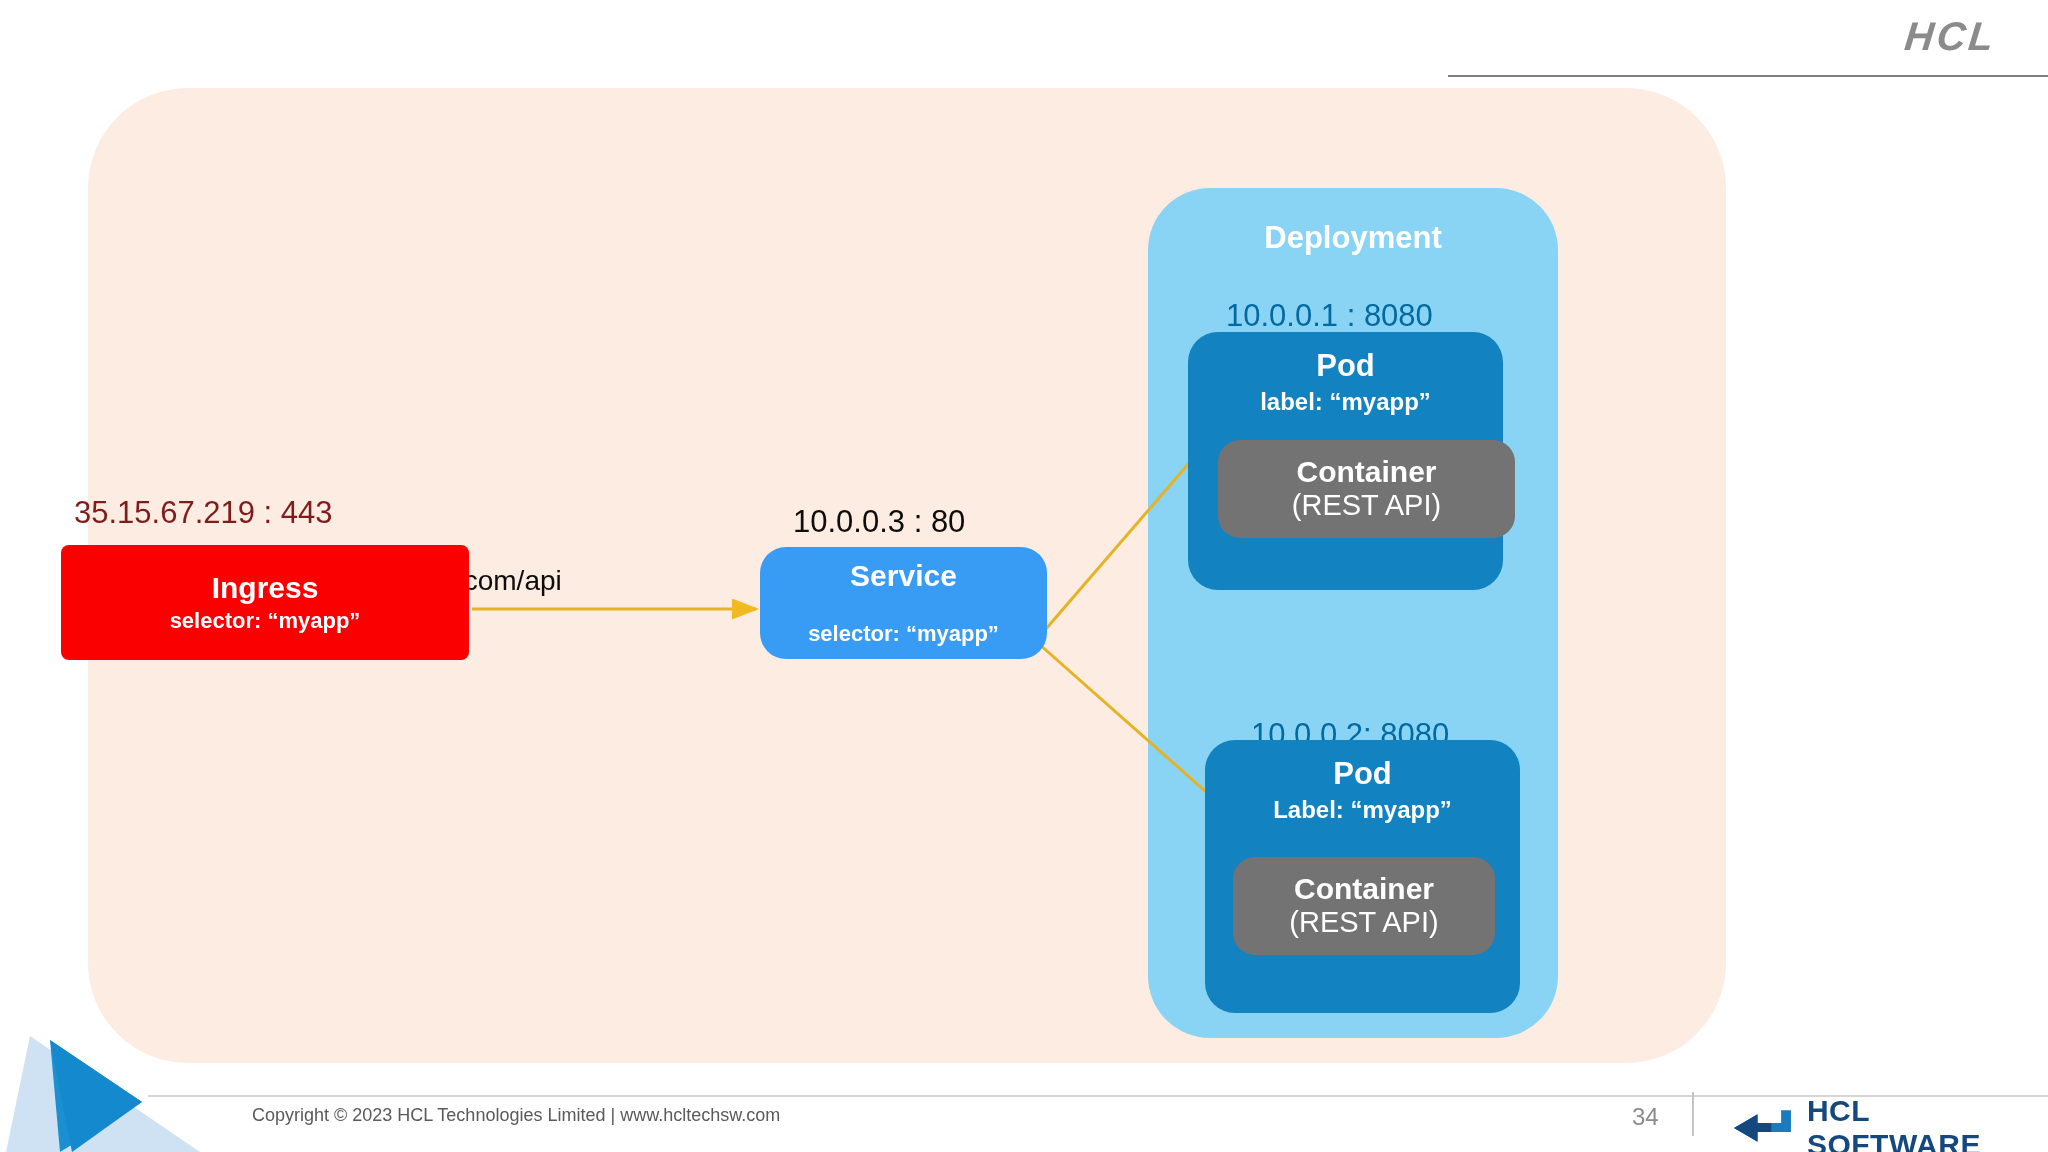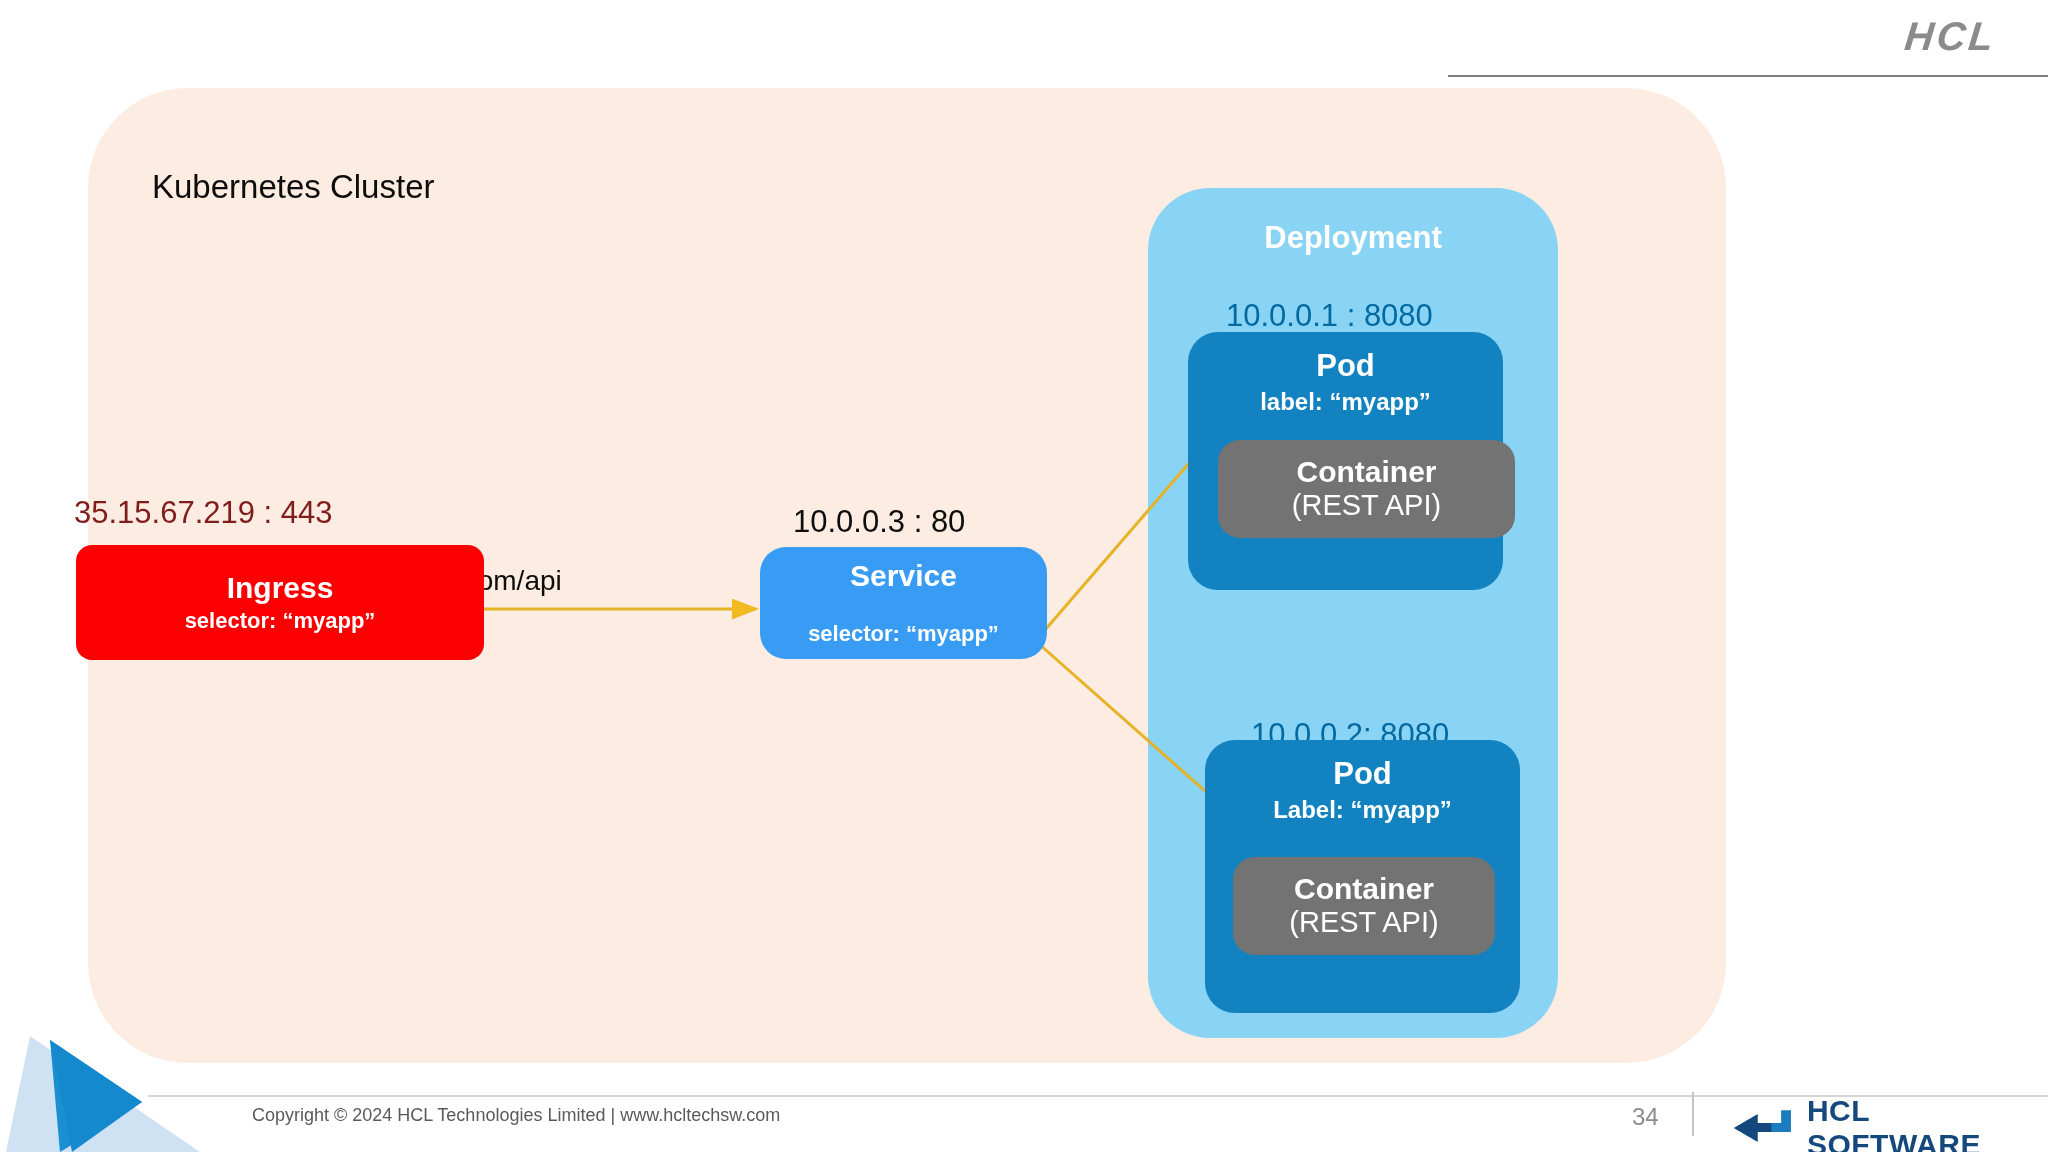--- a/index.html
+++ b/index.html
@@ -104,26 +104,26 @@
     color: #ffffff;
     line-height: 1.05;
   }
   .node-sub {
     color: #ffffff;
     line-height: 1.1;
   }
 
   
   #ingress-box {
-    left: 76px;
+    left: 61px;
     top: 545px;
     width: 408px;
     height: 115px;
     background: #fa0000;
-    border-radius: 16px;
+    border-radius: 8px;
   }
   #ingress-box .node-title { font-size: 30px; }
   #ingress-box .node-sub { font-size: 22px; font-weight: 700; margin-top: 6px; }
   #ingress-ip {
     position: absolute;
     left: 74px;
     top: 495px;
     font-size: 31px;
     color: #7f1d1d;
     white-space: nowrap;
@@ -257,21 +257,20 @@
 </style>
 </head>
 <body>
 
 <div id="slide">
 
   <div id="hcl-wordmark">HCL</div>
   <div id="header-rule"></div>
 
   <div id="cluster-box"></div>
-  <div id="cluster-label">Kubernetes Cluster</div>
 
   <div id="deployment-box"></div>
   <div id="deployment-title">Deployment</div>
 
   <svg id="arrow-layer" viewBox="0 0 2048 1152">
     <defs>
       <marker id="arrowhead" markerWidth="9" markerHeight="7" refX="8" refY="3.5" orient="auto">
         <polygon points="0 0, 9 3.5, 0 7" fill="#f0ba20"></polygon>
       </marker>
     </defs>
@@ -313,21 +312,21 @@
     <span class="node-sub">(REST API)</span>
   </div>
 
   <svg id="deco-triangle" viewBox="0 0 200 122">
     <polygon points="30,6 200,122 6,122" fill="#cfe2f3"></polygon>
     <polygon points="50,10 142,72 60,122" fill="#1a8fd1"></polygon>
     <polygon points="50,10 142,72 72,122" fill="#1589ce"></polygon>
   </svg>
 
   <div id="footer-rule"></div>
-  <div id="footer-copyright">Copyright © 2024 HCL Technologies Limited  |  www.hcltechsw.com</div>
+  <div id="footer-copyright">Copyright © 2023 HCL Technologies Limited  |  www.hcltechsw.com</div>
   <div id="page-number">34</div>
   <div id="footer-divider"></div>
   <div id="hcl-software-logo">
     <svg width="62" height="40" viewBox="0 0 62 40">
       <polygon points="2,20 26,6 26,15 50,15 50,2 60,2 60,24 26,24 26,34" fill="#1a7bbf"></polygon>
       <polygon points="2,20 26,6 26,15 40,15 40,24 26,24 26,34" fill="#15497e"></polygon>
     </svg>
     <span id="hcl-software-text">HCL SOFTWARE</span>
   </div>
 

